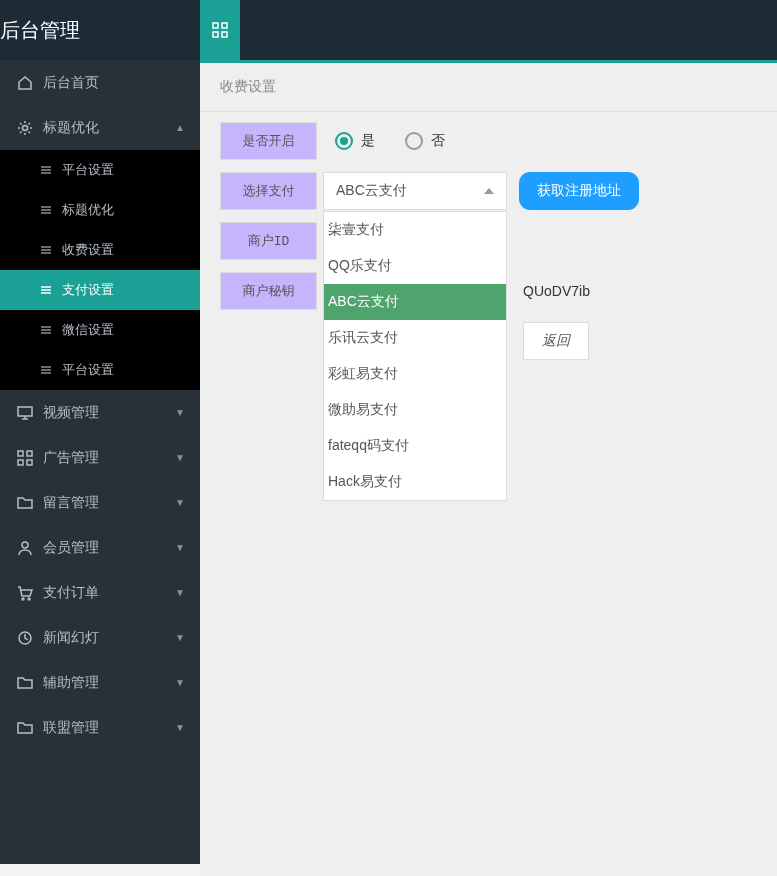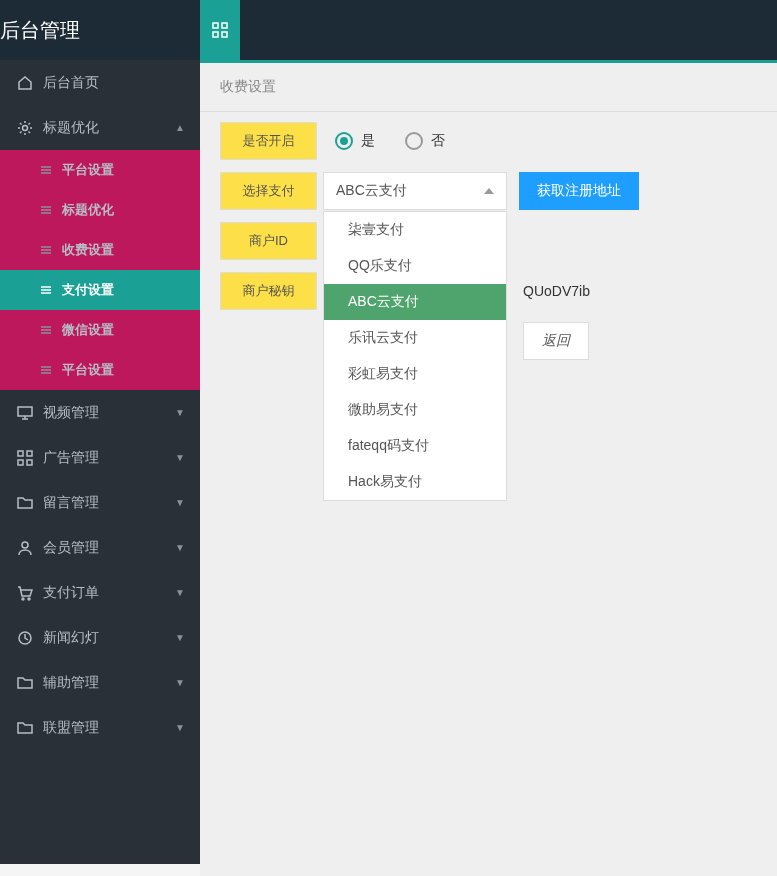--- a/index.html
+++ b/index.html
@@ -12,49 +12,49 @@
   .header-icon-btn svg { width: 16px; height: 16px; fill: none; stroke: #fff; stroke-width: 1.5; }
   
   
   .sidebar { position: absolute; left: 0; top: 60px; bottom: 12px; width: 200px; background: #293038; color: #b6bdc5; overflow-y: auto; }
   .nav-item { display: flex; align-items: center; height: 45px; padding: 0 15px; cursor: pointer; position: relative; }
   .nav-item.top-level { font-size: 14px; }
   .nav-item .icon { width: 20px; margin-right: 8px; display: inline-flex; align-items: center; justify-content: center; }
   .nav-item .icon svg { width: 16px; height: 16px; fill: none; stroke: #b6bdc5; stroke-width: 1.5; }
   .nav-item .label { flex: 1; }
   .nav-item .arrow { font-size: 10px; color: #8a9199; }
-  .nav-sub { background: #be185d; font-weight: bold; }
+  .nav-sub { background: #000000; }
   .nav-sub .nav-item { padding-left: 38px; font-size: 13px; height: 40px; }
   .nav-sub .nav-item .list-icon { width: 16px; margin-right: 8px; display: inline-flex; align-items: center; justify-content: center; }
   .nav-sub .nav-item .list-icon svg { width: 12px; height: 12px; fill: none; stroke: #8a9199; stroke-width: 1.5; }
   .nav-sub .nav-item.active { background: #1aa094; color: #fff; align-items: center; }
   .nav-sub .nav-item.active .list-icon svg { stroke: #fff; }
   
   
   .main { position: absolute; left: 200px; top: 60px; right: 0; bottom: 0; background: #efefef; border-top: 3px solid #1aa094; }
   .page-title { padding: 15px 20px; color: #8a8a8a; border-bottom: 1px solid #ddd; background: #efefef; }
   .form-area { padding: 10px 20px 20px; }
   .form-row { display: flex; align-items: center; margin-bottom: 12px; }
-  .form-label { width: 97px; height: 38px; border: 1px solid #dcdcdc; background: #fde047; display: flex; align-items: center; justify-content: center; color: #555; font-size: 13px; }
+  .form-label { width: 97px; height: 38px; border: 1px solid #dcdcdc; background: #c4b5fd; display: flex; align-items: center; justify-content: center; color: #555; font-size: 13px; font-family: Liberation Mono, monospace; }
   .form-control-wrap { margin-left: 6px; display: flex; align-items: center; }
   
   
   .radio-group { display: flex; align-items: center; gap: 30px; }
   .radio { display: flex; align-items: center; cursor: pointer; }
   .radio-circle { width: 18px; height: 18px; border-radius: 50%; border: 2px solid #999; margin-right: 8px; display: inline-flex; align-items: center; justify-content: center; }
   .radio.checked .radio-circle { border-color: #1aa094; }
   .radio.checked .radio-circle::after { content: ""; width: 8px; height: 8px; border-radius: 50%; background: #1aa094; }
   .radio-label { color: #333; }
   
   
   .select { position: relative; width: 184px; height: 38px; border: 1px solid #dcdcdc; background: #fff; display: flex; align-items: center; padding: 0 12px; cursor: pointer; }
   .select-text { flex: 1; color: #555; }
   .select-arrow { width: 0; height: 0; border-left: 5px solid transparent; border-right: 5px solid transparent; border-bottom: 6px solid #999; }
   .dropdown { position: absolute; top: 38px; left: -1px; width: calc(100% + 2px); background: #fff; border: 1px solid #dcdcdc; z-index: 100; }
-  .dropdown-item { height: 36px; display: flex; align-items: center; padding: 0 24px; cursor: pointer; color: #555; }
+  .dropdown-item { height: 36px; display: flex; align-items: center; padding: 0 4px; cursor: pointer; color: #555; }
   .dropdown-item.selected { background: #4fa36c; color: #fff; }
   
   
   .btn { height: 38px; padding: 0 18px; border: none; cursor: pointer; font-size: 14px; display: inline-flex; align-items: center; justify-content: center; }
   .btn-primary { background: #1e9fff; color: #fff; }
   .btn-default { background: #fff; color: #555; border: 1px solid #dcdcdc; font-style: italic; }
   .value-text { margin-left: 10px; color: #333; display: flex; align-items: center; height: 38px; padding-left: 16px; }
 </style>
 </head>
 <body>
@@ -264,21 +264,21 @@
               <div class="dropdown-item">柒壹支付</div>
               <div class="dropdown-item">QQ乐支付</div>
               <div class="dropdown-item selected">ABC云支付</div>
               <div class="dropdown-item">乐讯云支付</div>
               <div class="dropdown-item">彩虹易支付</div>
               <div class="dropdown-item">微助易支付</div>
               <div class="dropdown-item">fateqq码支付</div>
               <div class="dropdown-item">Hack易支付</div>
             </div>
         </div>
-        <button class="btn btn-primary" style="margin-left:12px;">获取注册地址</button>
+        <button class="btn btn-primary" style="margin-left:12px;border-radius:11px;">获取注册地址</button>
       </div>
     </div>
 
     <div class="form-row">
       <div class="form-label">商户ID</div>
     </div>
 
     <div class="form-row">
       <div class="form-label">商户秘钥</div>
       <div class="value-text" style="margin-left:190px;">QUoDV7ib</div>

